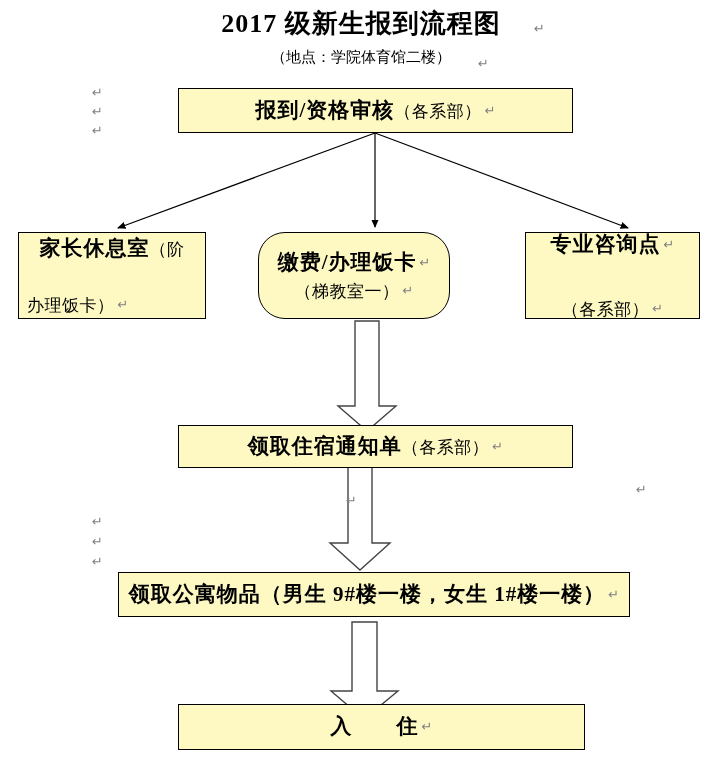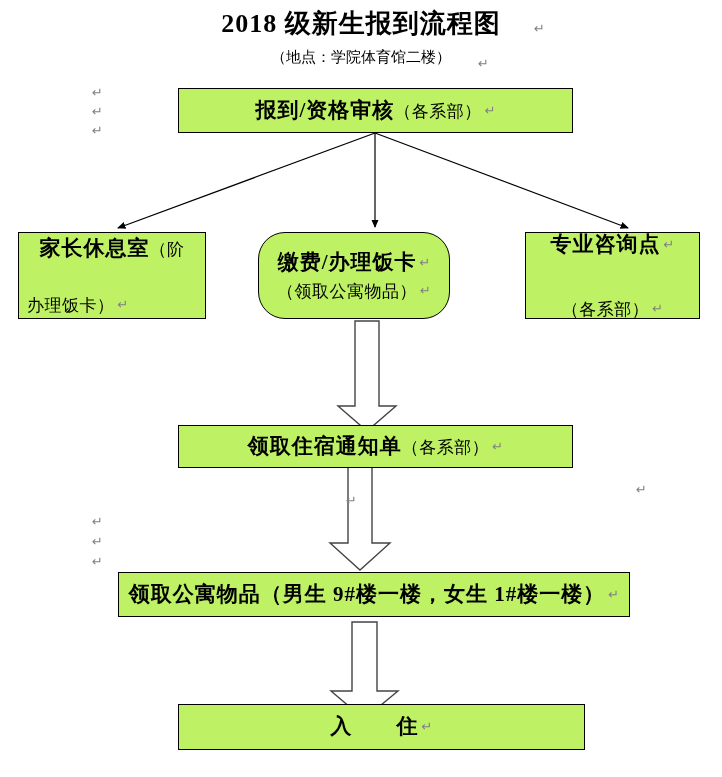--- a/index.html
+++ b/index.html
@@ -37,21 +37,21 @@
     width: 722px;
     text-align: center;
     font-size: 15px;
     white-space: nowrap;
   }
   
   .box {
     position: absolute;
     box-sizing: border-box;
     border: 1.3px solid #000000;
-    background: #bef264;
+    background: #fef9c3;
     display: flex;
     flex-direction: column;
     align-items: center;
     justify-content: center;
   }
   .box .line {
     white-space: nowrap;
     line-height: 1.5;
   }
   .big {
@@ -103,21 +103,21 @@
     height: 777px;
     pointer-events: none;
   }
 </style>
 </head>
 <body>
 
 <div id="canvas">
 
   <div class="title">
-    <span>2018 级新生报到流程图</span>
+    <span>2017 级新生报到流程图</span>
   </div>
   <div class="subtitle">
     <span>（地点：学院体育馆二楼）</span>
   </div>
 
   <svg id="connectors" viewBox="0 0 722 777">
     <defs>
       <marker id="tri" markerWidth="9" markerHeight="9" refX="7.5" refY="4.5" orient="auto" markerUnits="userSpaceOnUse">
         <path d="M0,0.8 L8.5,4.5 L0,8.2 Z" fill="#000000"></path>
       </marker>
@@ -147,21 +147,21 @@
     <div class="line">
       <span class="small">办理饭卡）</span><span class="pilcrow inline">↵</span>
     </div>
   </div>
 
   <div class="box" style="left:258px; top:232px; width:192px; height:87px;border-radius:27px;">
     <div class="line">
       <span class="big">缴费/办理饭卡</span><span class="pilcrow inline">↵</span>
     </div>
     <div class="line">
-      <span class="small">（领取公寓物品）</span><span class="pilcrow inline">↵</span>
+      <span class="small">（梯教室一）</span><span class="pilcrow inline">↵</span>
     </div>
   </div>
 
   <div class="box" style="left:525px; top:232px; width:175px; height:87px;gap:36px;">
     <div class="line">
       <span class="big">专业咨询点</span><span class="pilcrow inline">↵</span>
     </div>
     <div class="line">
       <span class="small">（各系部）</span><span class="pilcrow inline">↵</span>
     </div>

